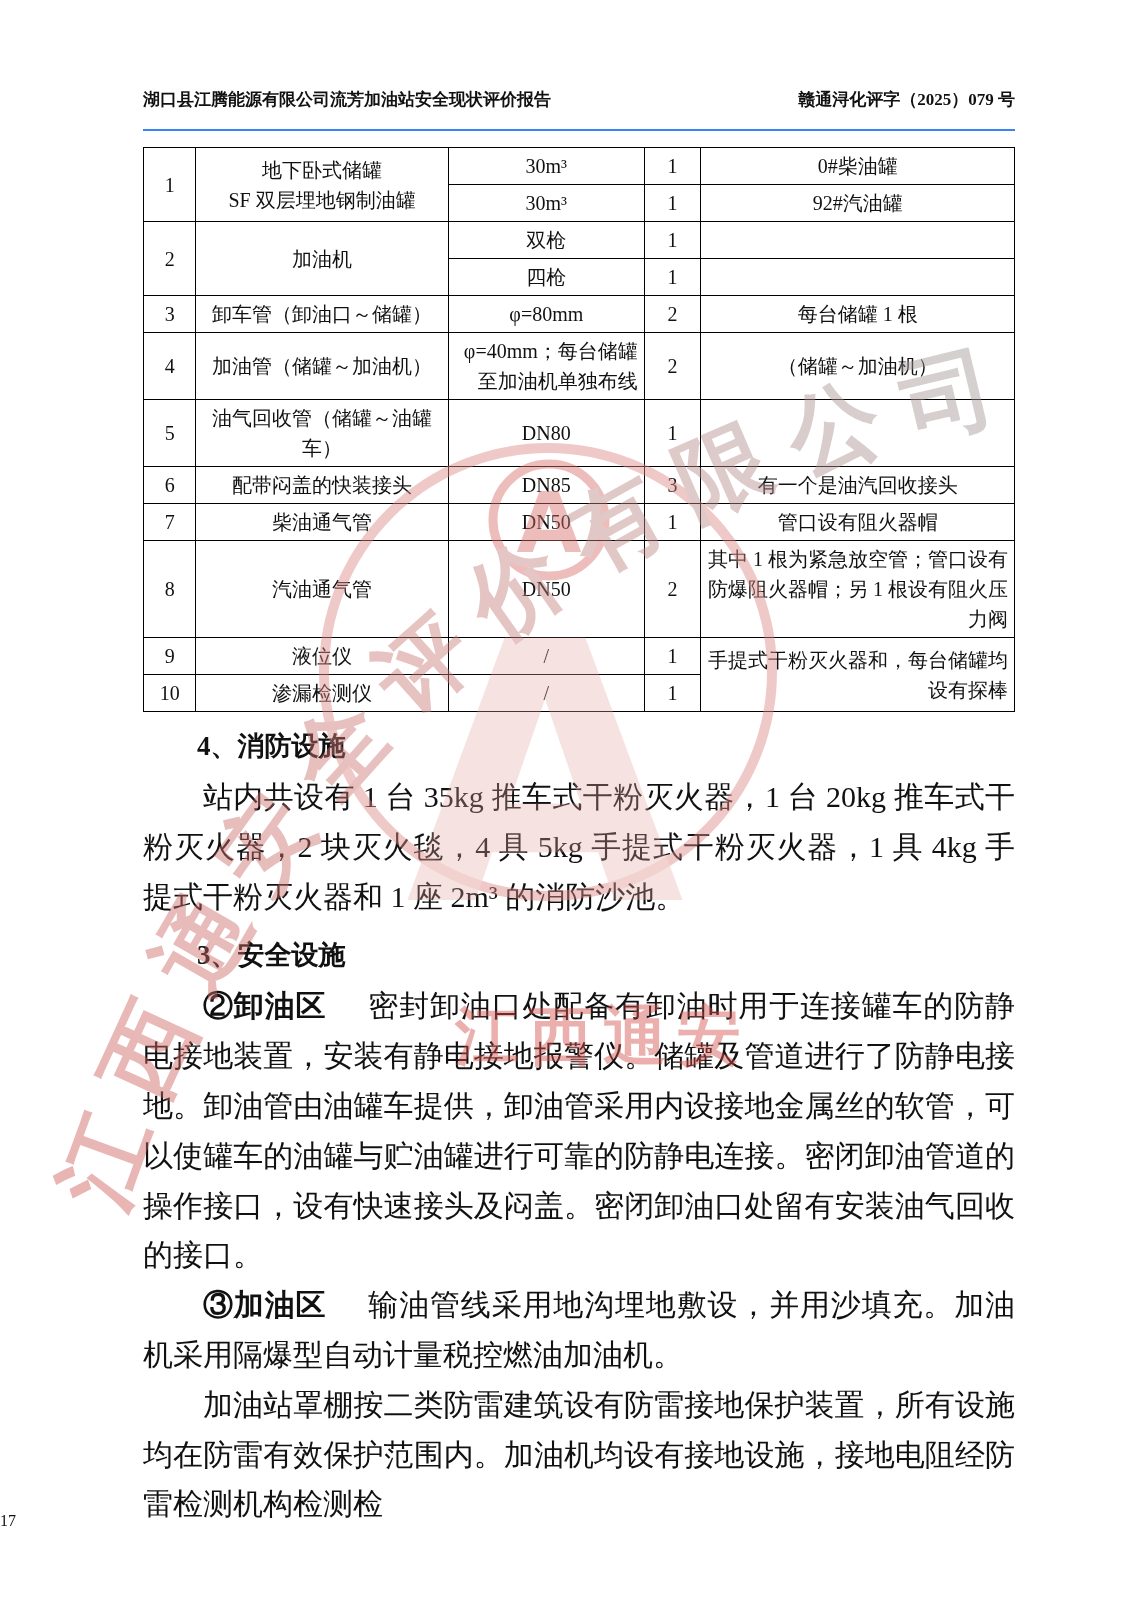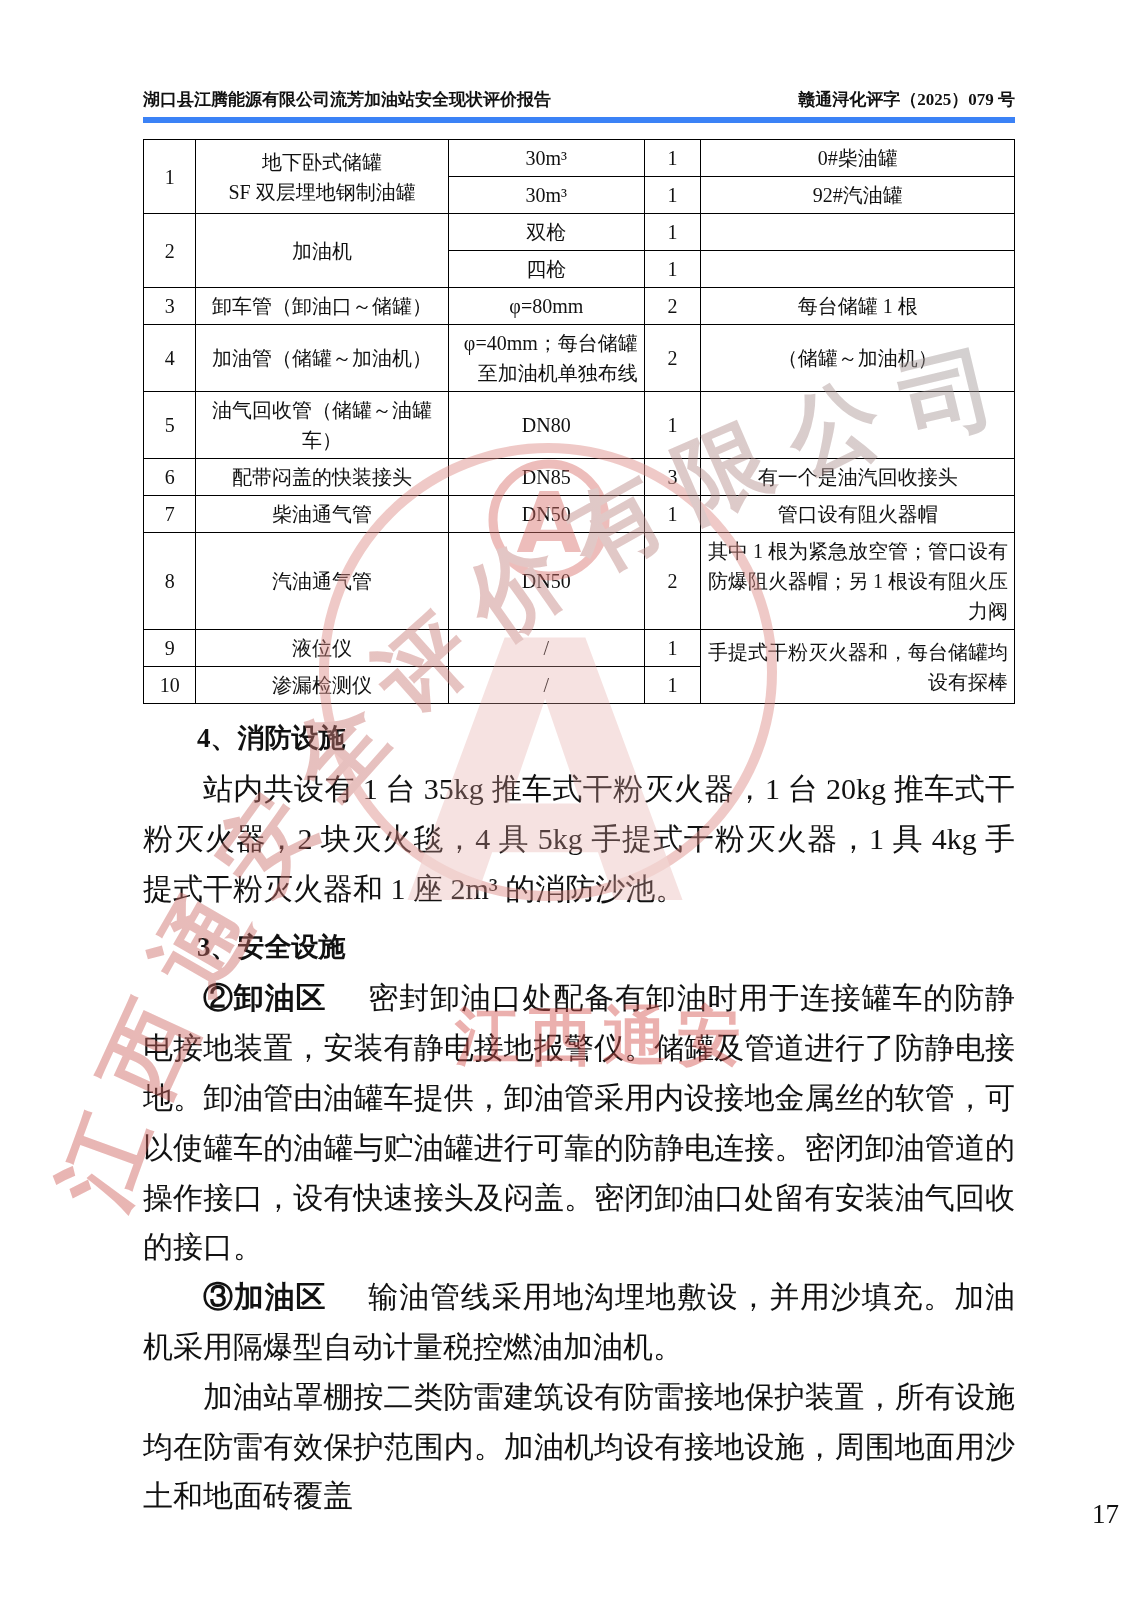--- a/index.html
+++ b/index.html
@@ -5,33 +5,33 @@
   * { margin:0; padding:0; box-sizing:border-box; }
   html,body { background:#ffffff; }
   .page {
     position:relative; width:1131px; height:1600px; background:#fff;
     overflow:hidden; color:#111;
     font-family:"Liberation Serif","DejaVu Serif",serif;
   }
   .content { position:absolute; left:143px; top:88px; width:872px; z-index:1; }
   .header {
     display:flex; justify-content:space-between; align-items:flex-end;
-    font-size:17px; font-weight:bold; padding-bottom:6px;
-    border-bottom:6px solid #3b82f6;
+    font-size:17px; font-weight:bold; padding-bottom:18px;
+    border-bottom:2px solid #3b82f6;
   }
   .spec-table { width:100%; border-collapse:collapse; margin-top:16px; font-size:20px; }
   .spec-table td {
     border:1px solid #000; text-align:center; vertical-align:middle;
     padding:3px 6px; line-height:1.5;
   }
   .spec-table td.left { text-align:right; }
   .sec-heading { font-size:27px; font-weight:bold; margin:16px 0 8px; text-indent:2em; }
   .para { font-size:30px; line-height:1.66; text-align:justify; text-indent:2em; }
   .item-label { padding-right:42px; white-space:nowrap; }
-  .page-number { position:absolute; left:0; right:12px; bottom:70px; text-align:right; font-size:27px; z-index:1; }
+  .page-number { position:absolute; left:0; right:6px; bottom:70px; text-align:left; font-size:16px; z-index:1; }
   .watermark { position:absolute; left:0; top:0; z-index:3; pointer-events:none; }
 </style>
 </head>
 <body>
 
 <div class="page">
 
   <div class="content">
 
     <div class="header">
@@ -140,21 +140,21 @@
 
 
     <p class="para">
       <b class="item-label"><span>②</span><span>卸油区</span></b><span>密封卸油口处配备有卸油时用于连接罐车的防静电接地装置，安装有静电接地报警仪。储罐及管道进行了防静电接地。卸油管由油罐车提供，卸油管采用内设接地金属丝的软管，可以使罐车的油罐与贮油罐进行可靠的防静电连接。密闭卸油管道的操作接口，设有快速接头及闷盖。密闭卸油口处留有安装油气回收的接口。</span>
     </p>
 
     <p class="para">
       <b class="item-label"><span>③</span><span>加油区</span></b><span>输油管线采用地沟埋地敷设，并用沙填充。加油机采用隔爆型自动计量税控燃油加油机。</span>
     </p>
 
-    <p class="para">加油站罩棚按二类防雷建筑设有防雷接地保护装置，所有设施均在防雷有效保护范围内。加油机均设有接地设施，周围地面用沙土和地面砖覆盖</p>
+    <p class="para">加油站罩棚按二类防雷建筑设有防雷接地保护装置，所有设施均在防雷有效保护范围内。加油机均设有接地设施，接地电阻经防雷检测机构检测检</p>
 
   </div>
 
   <svg class="watermark" width="1131" height="1600" viewBox="0 0 1131 1600" aria-hidden="true">
     <defs>
       <linearGradient id="wmgrad" x1="0" y1="1" x2="1" y2="0">
         <stop offset="0" stop-color="#cf5a55"></stop>
         <stop offset="0.55" stop-color="#c97f7b"></stop>
         <stop offset="1" stop-color="#9c9c9c"></stop>
       </linearGradient>

